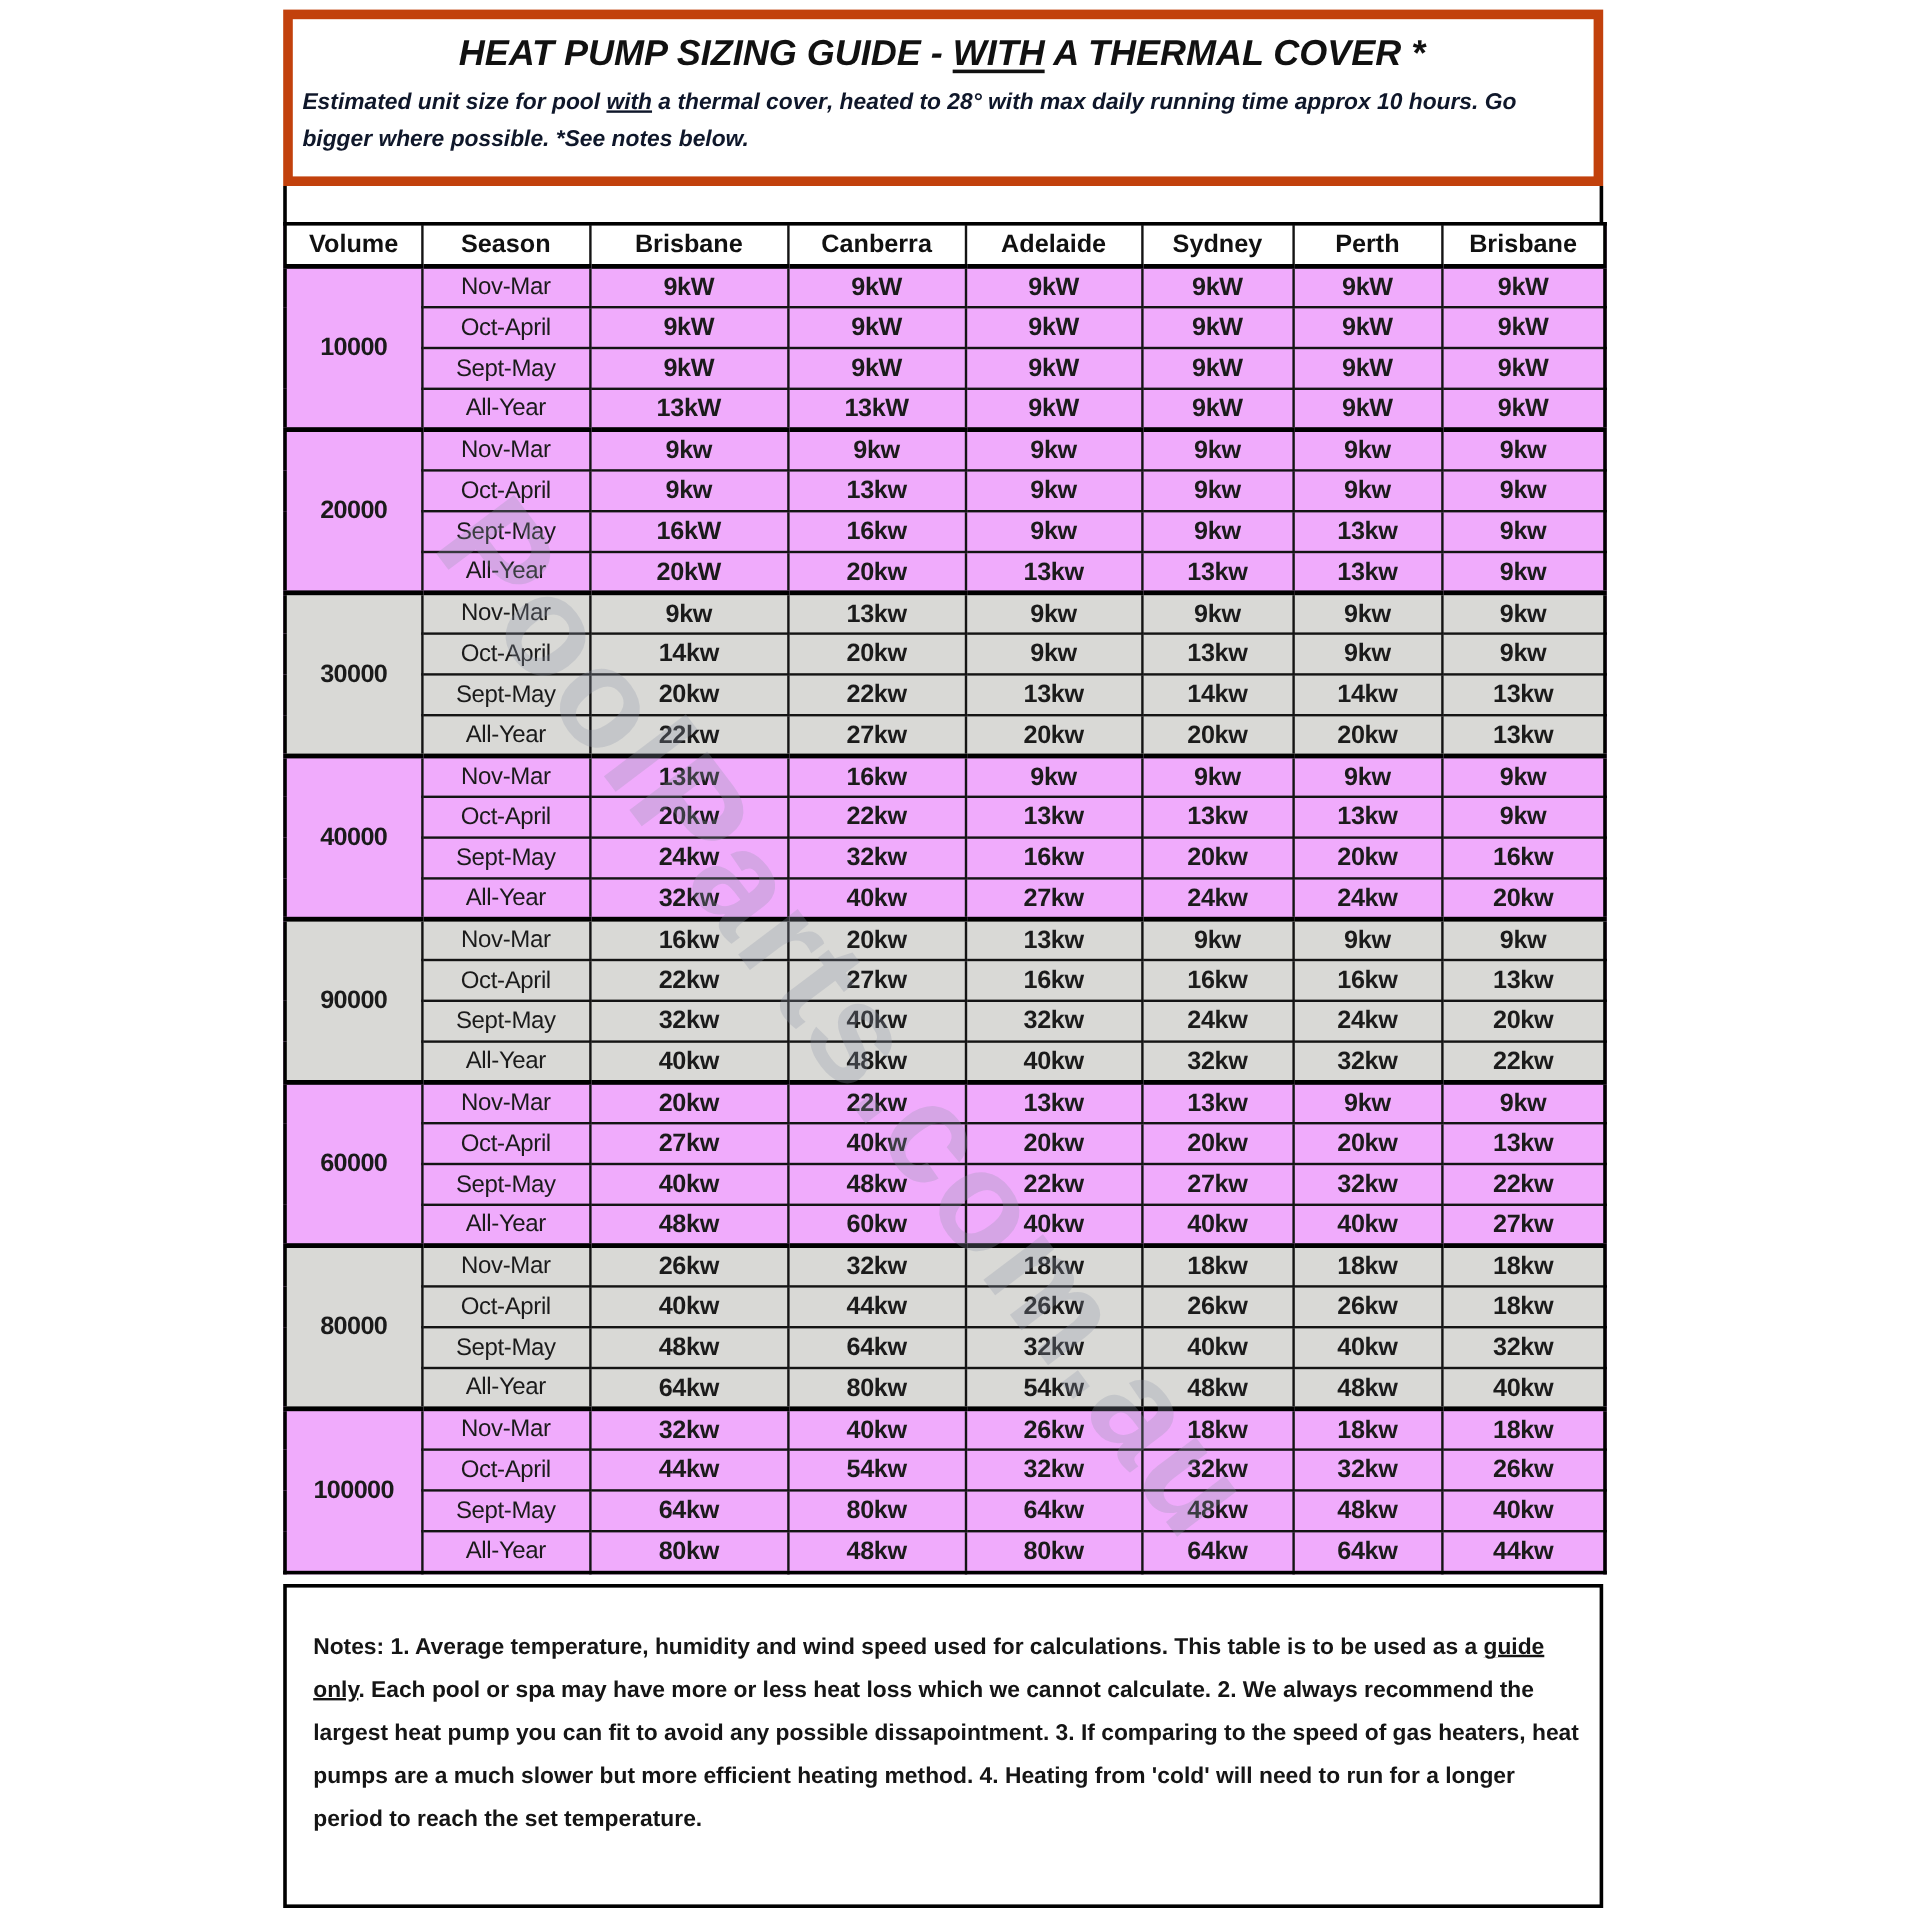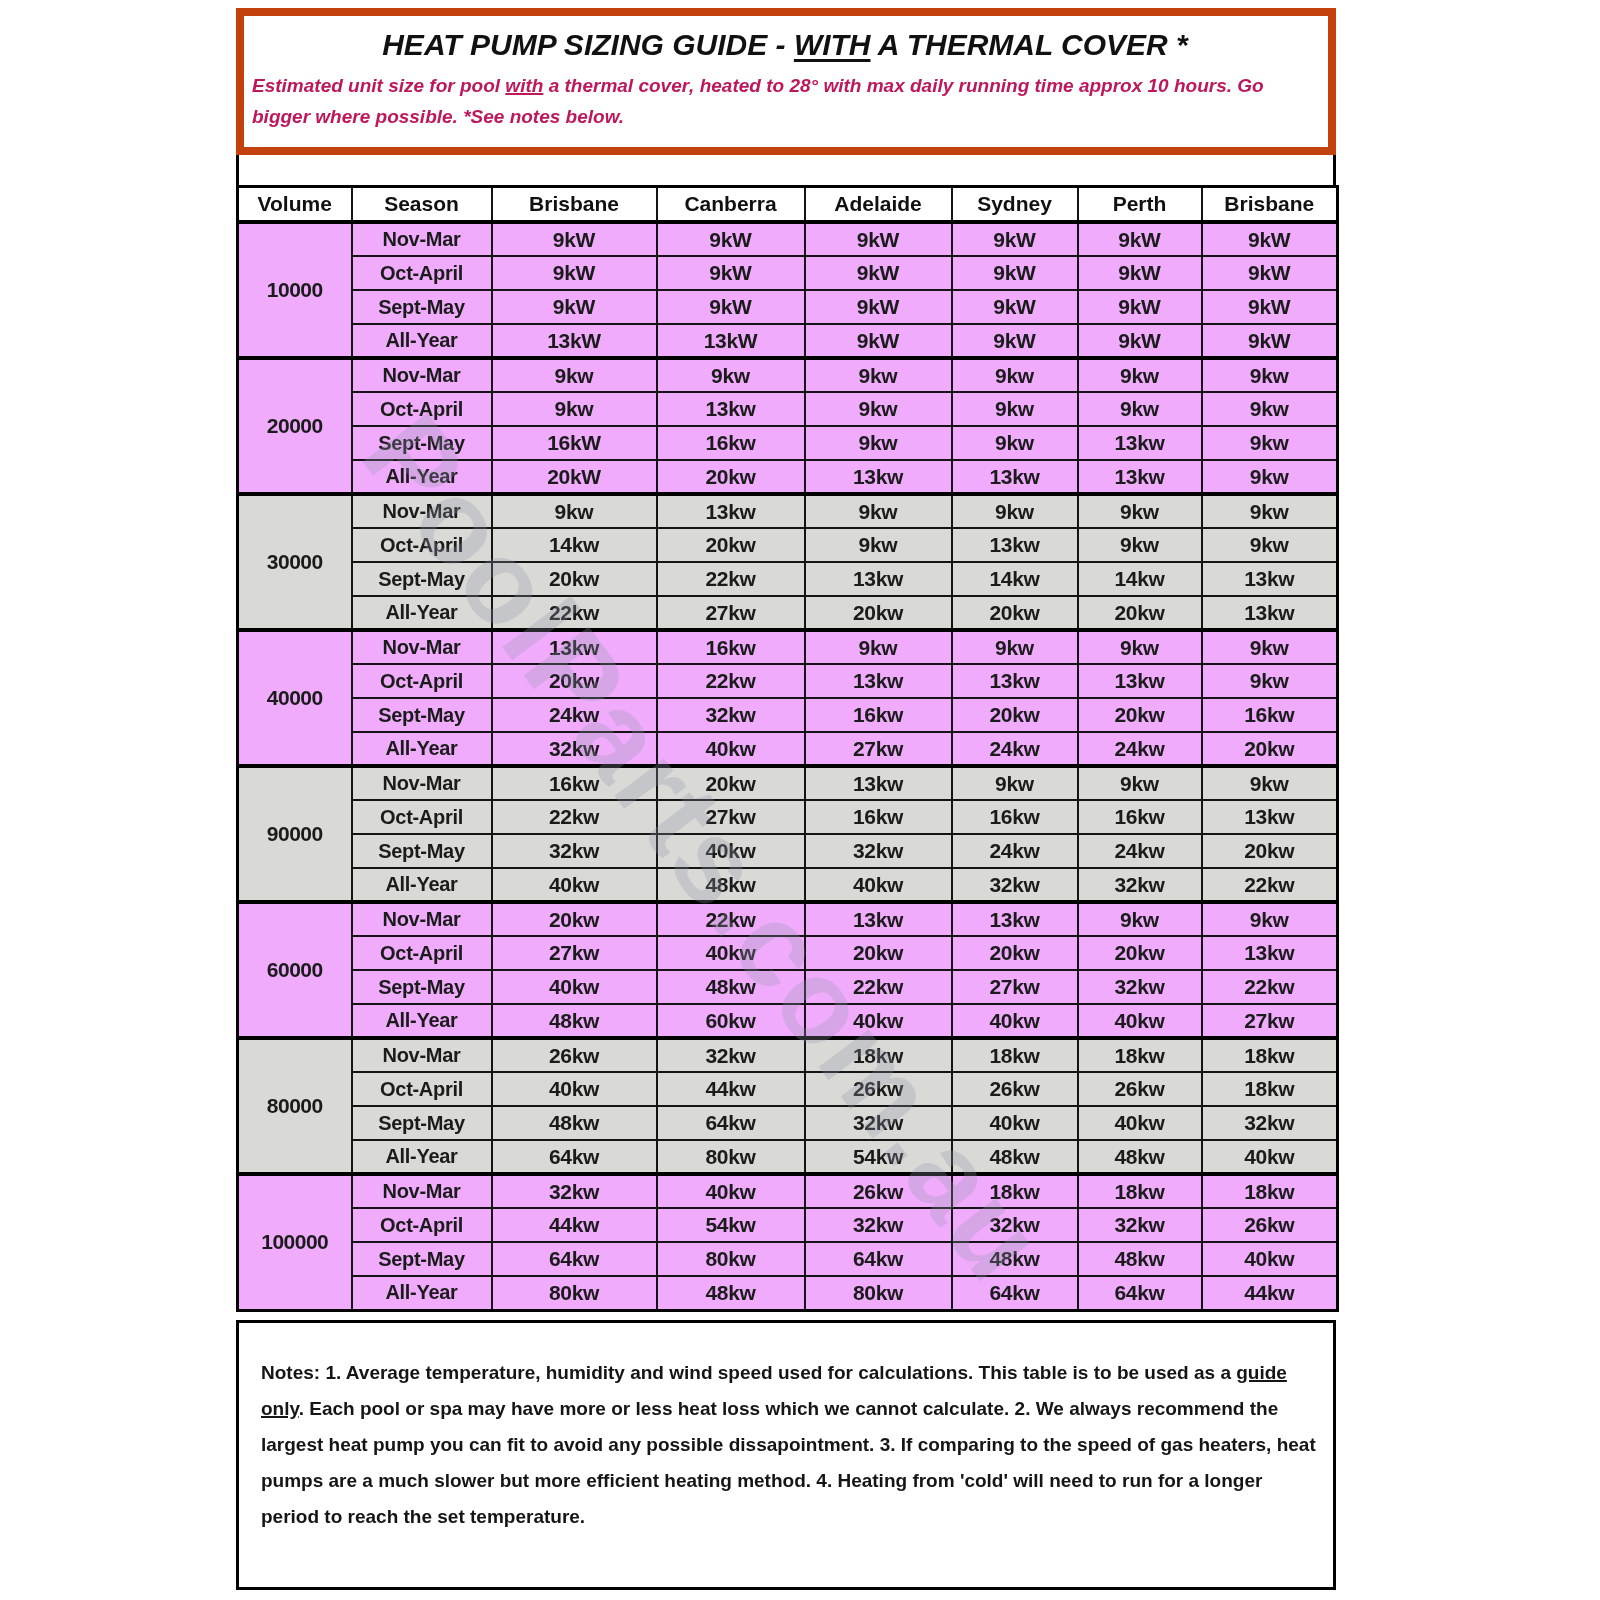--- a/index.html
+++ b/index.html
@@ -9,38 +9,38 @@
     color:#111;
     position:relative;
     overflow:hidden;
   }
   .doc { position:absolute; left:236px; top:8px; width:1100px; }
 
   
   .title-box { border:8px solid #c2410c; padding:8px 10px 14px 8px; background:#fff;font-style:italic; }
   .title { text-align:center; font-weight:bold; font-size:30px; letter-spacing:0px; padding:4px 0 8px; }
   .title .u { text-decoration:underline; text-decoration-thickness:3px; text-underline-offset:4px; }
-  .subtitle { font-size:19px; font-weight:600; line-height:1.65; color:#be185d; }
+  .subtitle { font-size:19px; font-weight:600; line-height:1.65; color:#0f172a; }
   .subtitle .u { text-decoration:underline; text-decoration-thickness:2px; font-weight:700; }
   .subtitle .b { font-weight:700; }
 
   
   .strip { height:30px; border-left:3px solid #000; border-right:3px solid #000; background:#fff; }
 
   
   table.sizing { width:1100px; border-collapse:collapse; table-layout:fixed; background:#f0abfc; }
   table.sizing th, table.sizing td { border:2px solid #141414; }
   table.sizing { border:3px solid #000; }
   th {
     height:36px; font-size:21px; font-weight:bold; text-align:center;
     border-bottom-width:3px !important; background:#fff;
   }
   td { height:34px; text-align:center; font-size:21px; color:#1b1b1b; }
   td.vol    { font-weight:bold; font-size:21px; letter-spacing:-0.5px; }
-  td.season { font-weight:bold; font-size:20px; letter-spacing:-0.3px;margin-left:21px; }
+  td.season { font-weight:normal; font-size:20px; letter-spacing:-0.3px;margin-left:21px; }
   td.val    { font-weight:600; letter-spacing:-0.3px; }
   tr.group-start td { border-top:4px solid #000; }
   tr.shaded td { background:#d9d9d6; }
 
   
   .notes-box {
     margin-top:8px; border:3px solid #000; background:#fff;
     padding:32px 10px 52px 22px;
     font-size:19px; font-weight:600; line-height:1.9; color:#151515;
   }

